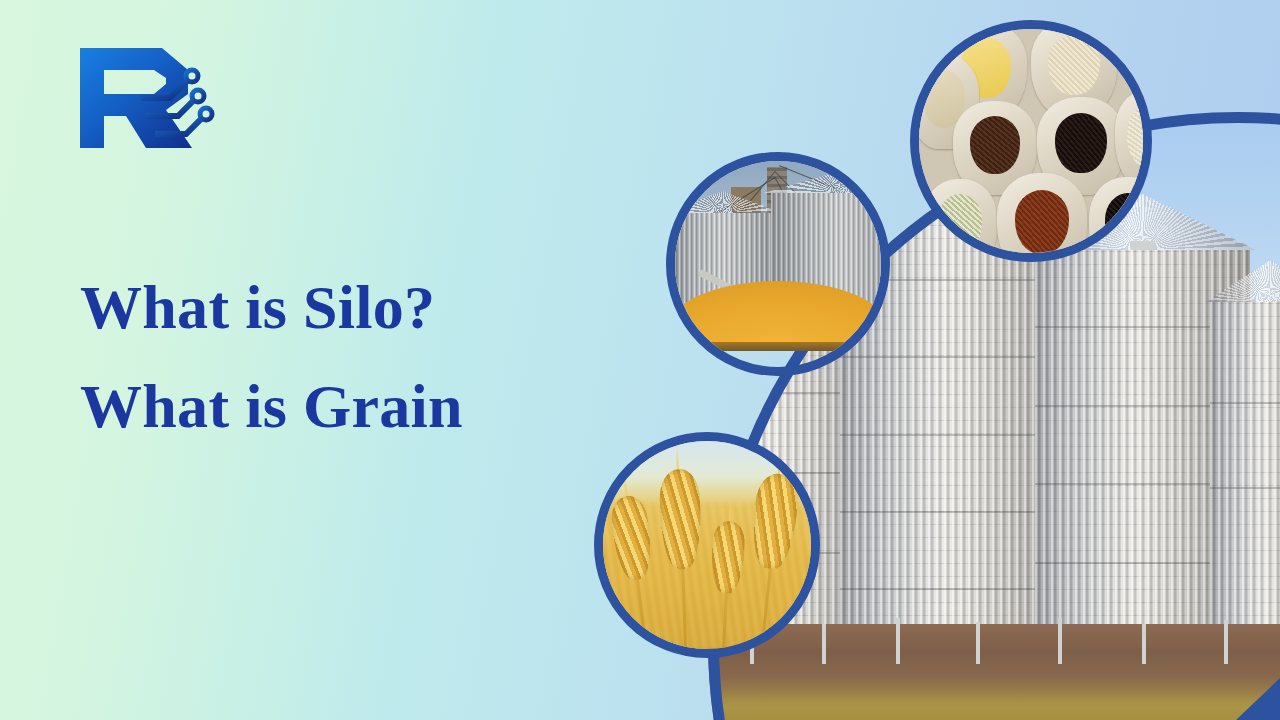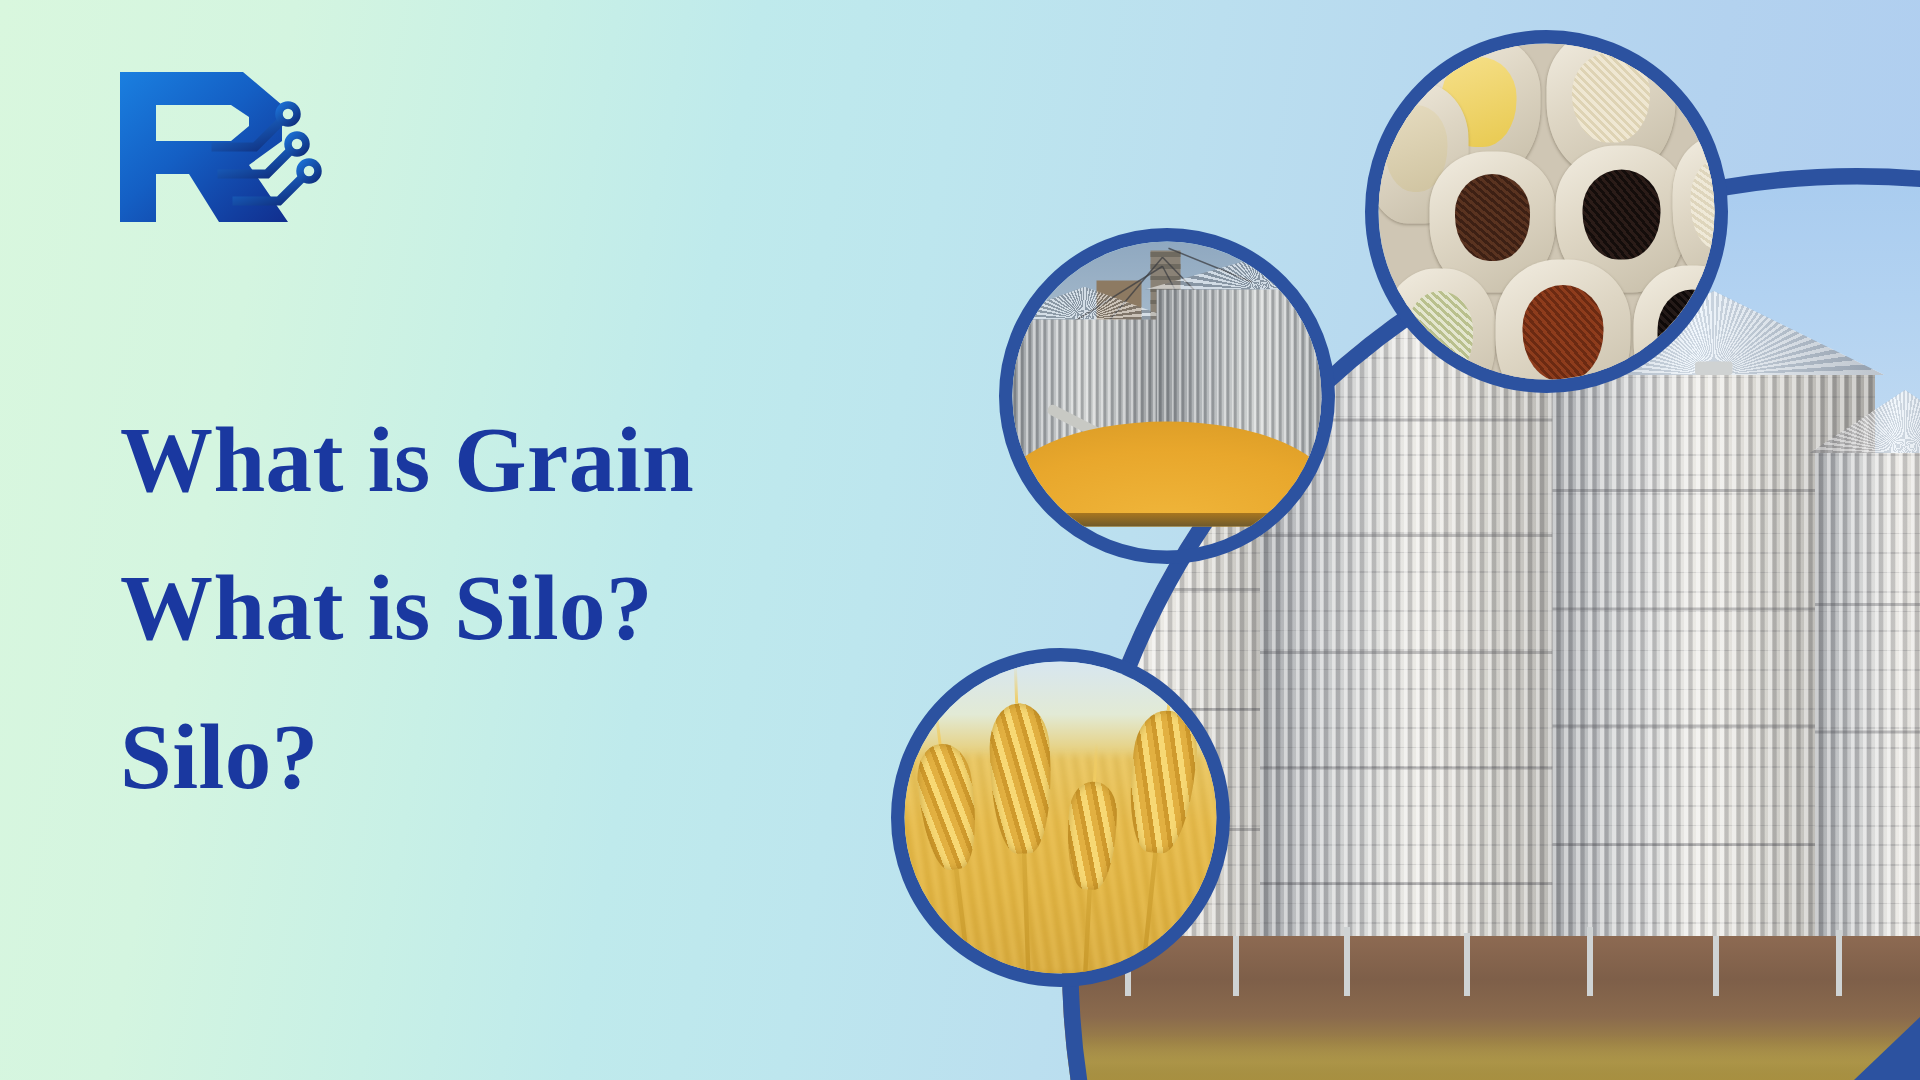--- a/index.html
+++ b/index.html
@@ -237,23 +237,22 @@
     </g>
     <g fill="none" stroke="url(#gr2)" stroke-width="5">
       <circle cx="118" cy="34" r="6"></circle>
       <circle cx="124" cy="54" r="6"></circle>
       <circle cx="132" cy="72" r="6"></circle>
     </g>
   </svg>
 </div>
 
 <h1 class="headline">
+  <span class="hl-line">What is Silo?</span>
   <span class="hl-line">What is Grain</span>
-  <span class="hl-line">What is Silo?</span>
-  <span class="hl-line">Silo?</span>
 </h1>
 
 <div class="photo-panel">
 
   <div class="photo-clip">
     <div class="photo-inner">
       <div class="photo-scene">
 
         <div class="sky"></div>
 

